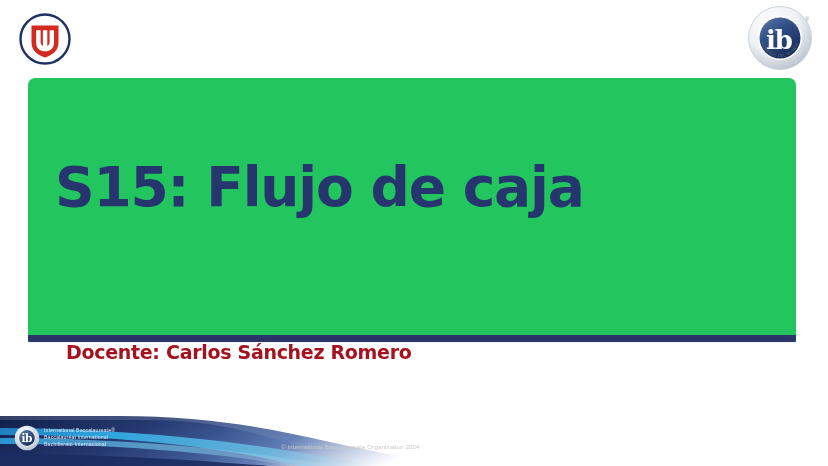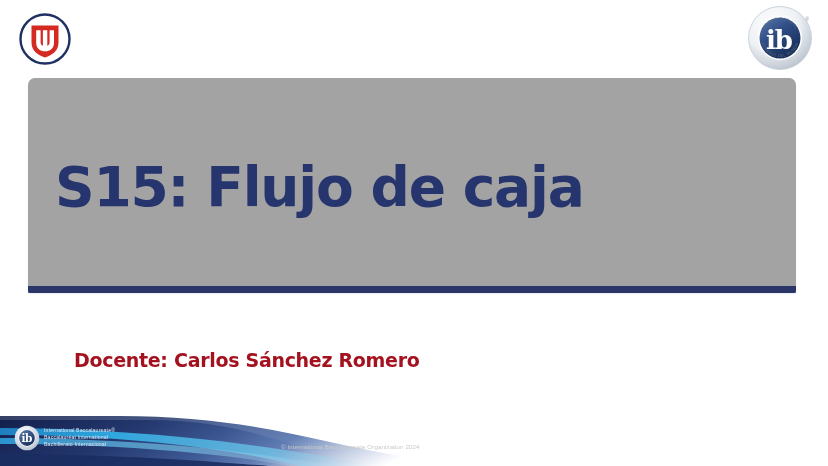--- a/index.html
+++ b/index.html
@@ -38,22 +38,22 @@
     height: 68px;
   }
   .ib-logo-top svg { display: block; width: 68px; height: 68px; }
 
   
   .title-panel {
     position: absolute;
     left: 28px;
     top: 78px;
     width: 768px;
-    height: 215px;
-    background: #a3a3a3;
+    height: 264px;
+    background: #22c55e;
     border-radius: 7px 7px 0 0;
     box-shadow: 0 1px 2px rgba(120,150,185,0.16);
   }
   .title-panel-bar {
     position: absolute;
     left: 0;
     bottom: 0;
     width: 100%;
     height: 7px;
     background: #2b3568;
@@ -71,21 +71,21 @@
     color: #27356e;
     font-family: "DejaVu Sans", sans-serif;
     white-space: nowrap;
   }
 
   
   .presenter {
     position: absolute;
     left: 62px;
     top: 336px;
-    margin: 12px;
+    margin: 4px;
     font-size: 19px;
     line-height: 24px;
     font-weight: bold;
     letter-spacing: -0.3px;
     color: #a4121f;
     font-family: "DejaVu Sans", sans-serif;
     white-space: nowrap;
   }
 
   

